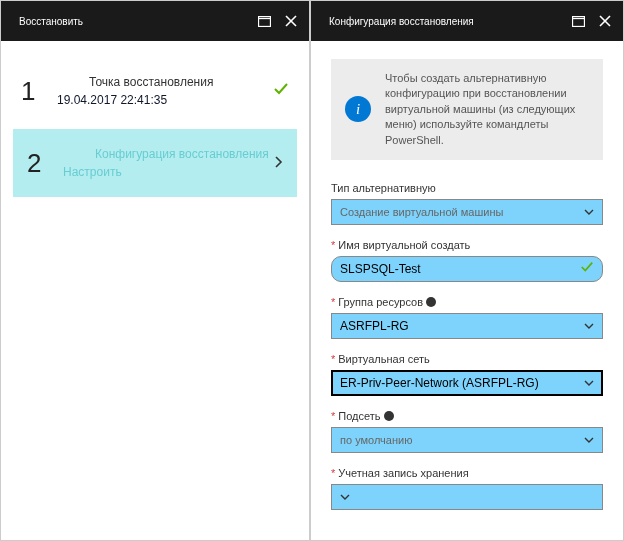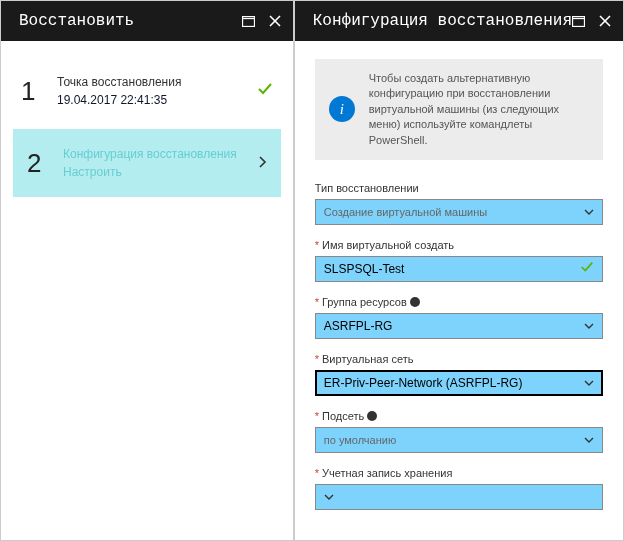--- a/index.html
+++ b/index.html
@@ -23,46 +23,45 @@
   .header {
     background: #1a1a1a;
     color: #fff;
     height: 40px;
     display: flex;
     align-items: center;
     padding: 0 12px 0 18px;
   }
   .header-title {
     flex: 1;
-    font-size: 16px;
+    font-size: 10px;
     font-weight: 400;
     white-space: nowrap;
     overflow: hidden;
-    font-family: Liberation Mono, monospace;
   }
   .header-icons { display: flex; gap: 14px; align-items: center; }
   .icon-btn { cursor: pointer; color: #fff; }
   .icon-btn svg { display: block; }
 
   
   .steps { padding: 20px 0; }
   .step {
     display: flex;
     align-items: center;
     padding: 14px 20px;
     position: relative;
   }
   .step-number {
     font-size: 26px;
     font-weight: 300;
     color: #222;
     width: 36px;
   }
   .step-text { flex: 1; }
-  .step-title { font-size: 12px; color: #333; margin-bottom: 4px; }
+  .step-title { font-size: 12px; color: #333; margin-bottom: 4px; margin-left: 32px; }
   .step-sub { font-size: 12px; color: #0f172a; }
   .step-check { color: #5db300; font-size: 16px; }
   .step.active {
     background: #b3edf0;
     margin: 8px 12px;
     padding: 18px 14px;
   }
   .step.active .step-title,
   .step.active .step-sub { color: #68cdd1; }
   .step-chevron { color: #333; }
@@ -121,21 +120,21 @@
     padding: 0 8px;
     font-size: 12px;
     background: #7dd3fc;
     display: flex;
     align-items: center;
     justify-content: space-between;
     cursor: pointer;
   }
   .select.highlight { border: 1px solid #000; box-shadow: 0 0 0 1px #000 inset; }
   .select.dim-text { color: #666; font-size: 11px; }
-  .input-valid { position: relative; }
+  .input-valid { position: relative; border-radius: 10px; }
   .input-valid .valid-check {
     color: #5db300;
     font-size: 14px;
   }
   .chev { font-size: 10px; color: #333; }
 </style>
 </head>
 <body>
 
 <div class="panel panel-left">
@@ -208,21 +207,21 @@
   <div class="config-body">
 
     <div class="info-box">
       <div class="info-icon">
         <div class="info-icon-circle">i</div>
       </div>
       <div>Чтобы создать альтернативную конфигурацию при восстановлении виртуальной машины (из следующих меню) используйте командлеты PowerShell.</div>
     </div>
 
     <div class="field">
-      <div class="field-label">Тип восстановлении</div>
+      <div class="field-label">Тип альтернативную</div>
       <div class="select dim-text">
         <span>Создание виртуальной машины</span>
         <span class="chev">
           <svg width="10" height="6" viewBox="0 0 10 6">
               <polyline points="1,1 5,5 9,1" fill="none" stroke="#333" stroke-width="1.4"></polyline>
             </svg>
         </span>
       </div>
     </div>
 

